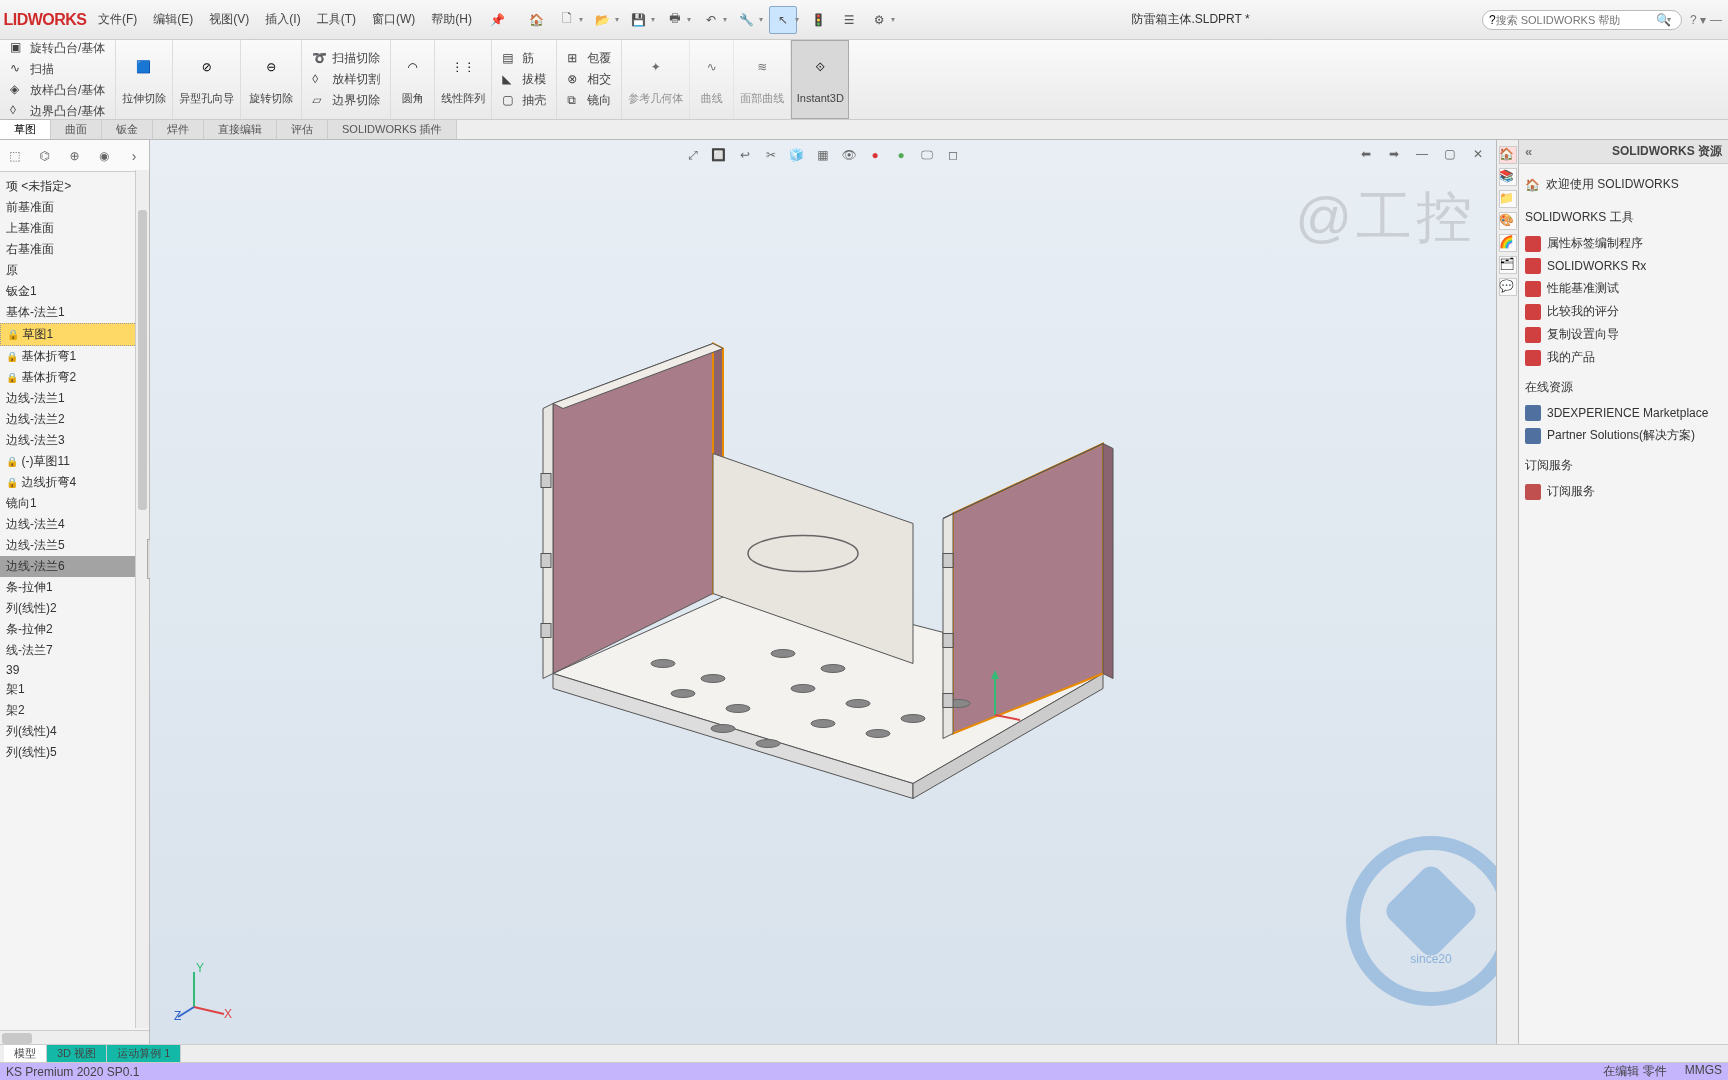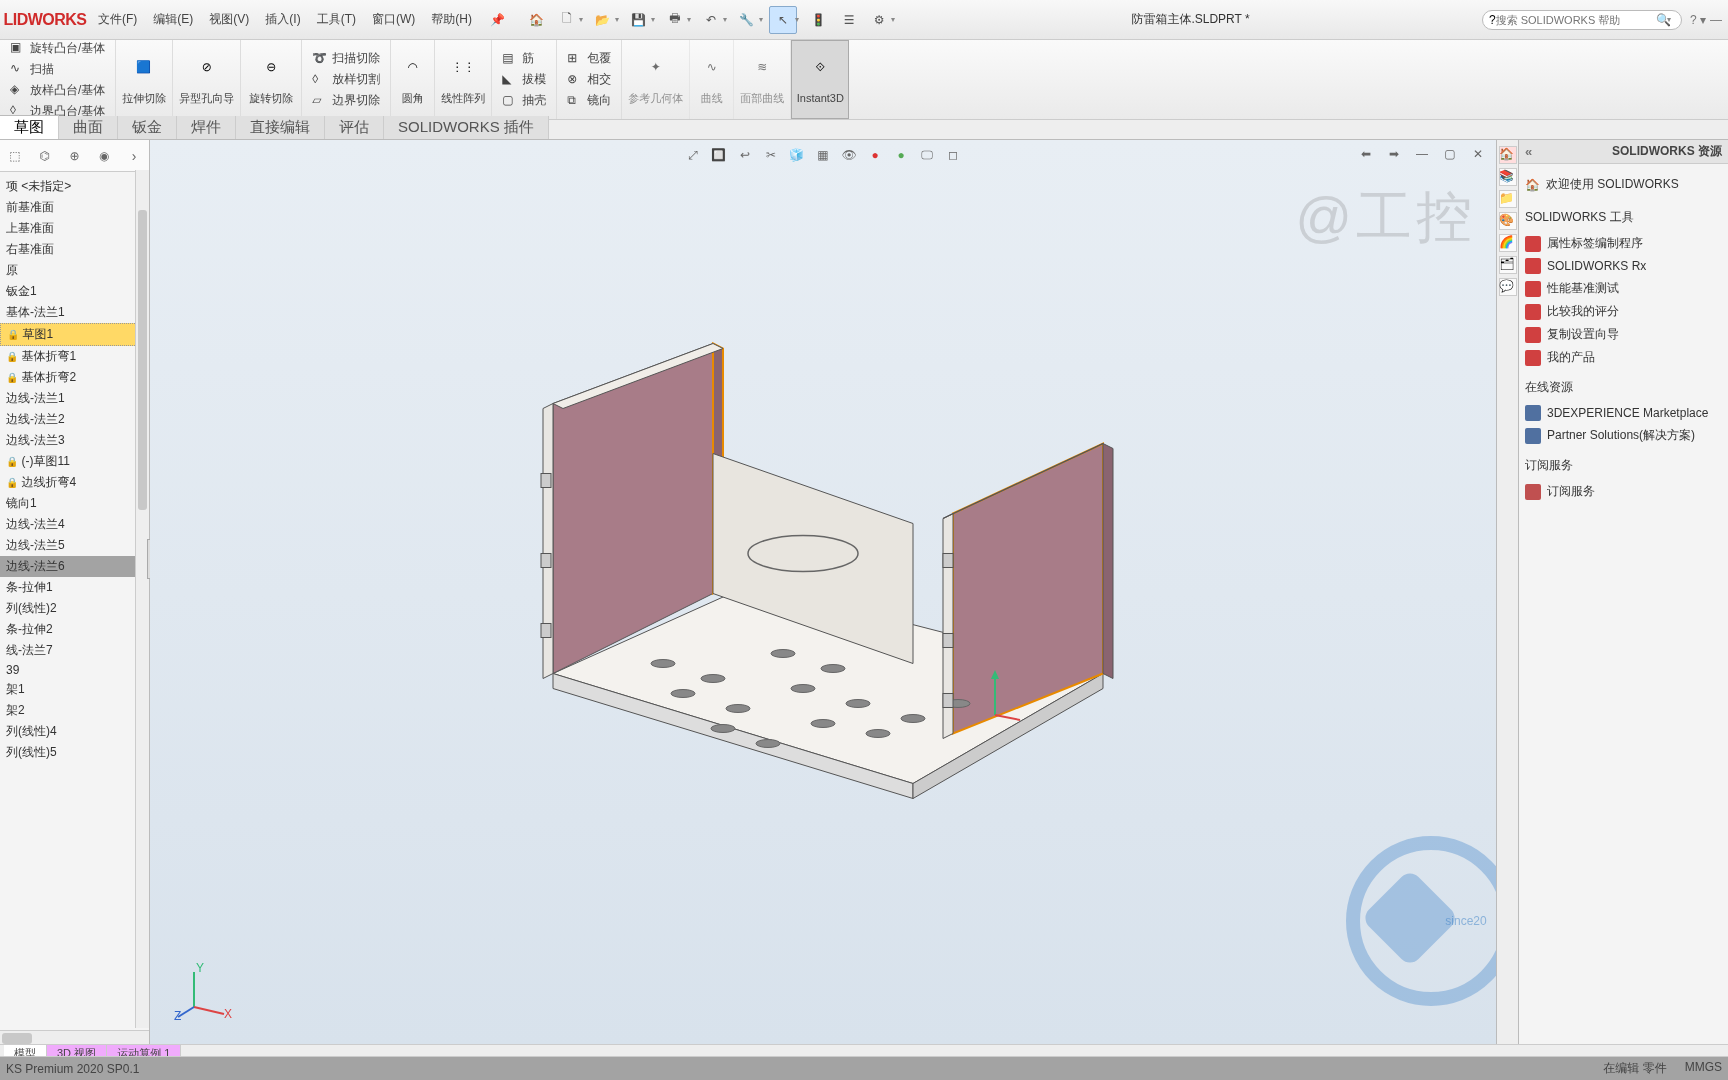--- a/index.html
+++ b/index.html
@@ -26,21 +26,21 @@
 .rgroup .rlabel{font-size:11px;color:#444;margin-top:12px;text-align:left;line-height:1.1}
 .rgroup.disabled{opacity:.55}
 .ricon{width:26px;height:26px;border-radius:3px;display:flex;align-items:center;justify-content:center}
 .rrow{display:flex;flex-direction:column;gap:2px}
 .rrow-item{display:flex;align-items:center;gap:4px;padding:1px 2px;font-size:11px;color:#444}
 .rrow-item .si{width:16px;height:16px}
 .rgroup.instant{background:#d8d8d8;border:1px solid #aaa;width:58px;justify-content:center}
 
 
 .doctabs{height:20px;background:#eee;display:flex;align-items:flex-end;padding-left:0;border-bottom:1px solid #bbb}
-.dtab{padding:2px 14px;font-size:15px;color:#555;border-right:1px solid #ccc;background:#e0e0e0;cursor:pointer}
+.dtab{padding:2px 14px;font-size:11px;color:#555;border-right:1px solid #ccc;background:#e0e0e0;cursor:pointer}
 .dtab.active{background:#fff;border-top:1px solid #bbb;color:#000}
 
 
 .main{position:absolute;top:140px;bottom:34px;left:0;right:0;display:flex}
 .left-panel{width:150px;background:#f4f4f4;border-right:1px solid #bbb;display:flex;flex-direction:column;position:relative}
 .lp-tabs{height:32px;display:flex;align-items:center;border-bottom:1px solid #ccc;background:#fafafa}
 .lp-tab{width:30px;height:28px;display:flex;align-items:center;justify-content:center;color:#666}
 .lp-tab.arrow{margin-left:auto;font-size:14px}
 .tree{flex:1;overflow:hidden;padding:4px 0;font-size:11px;position:relative}
 .tree-item{padding:2px 4px 2px 6px;color:#333;white-space:nowrap;display:flex;align-items:center;gap:3px;cursor:pointer}
@@ -70,28 +70,28 @@
 .rs-btn{width:18px;height:18px;border:1px solid #ccc;background:#fafafa}
 .task-pane{width:210px;background:#f4f4f4;border-left:1px solid #bbb;display:flex;flex-direction:column}
 .tp-head{height:24px;background:#e4e4e4;border-bottom:1px solid #ccc;display:flex;align-items:center;padding:0 6px;font-size:12px;font-weight:bold;color:#444}
 .tp-head .chev{margin-right:auto;font-size:13px;color:#777}
 .tp-body{flex:1;overflow:auto;padding:6px}
 .tp-welcome{display:flex;align-items:center;gap:6px;padding:6px 0;color:#333}
 .tp-section-head{font-weight:normal;color:#333;margin:10px 0 6px}
 .tp-link{display:flex;align-items:center;gap:6px;padding:3px 0;color:#333;cursor:pointer}
 .tp-link .li{width:16px;height:16px;border-radius:2px}
 .watermark{position:absolute;right:20px;top:40px;font-size:56px;color:rgba(120,120,120,.25);font-weight:300;letter-spacing:4px;pointer-events:none}
-.circle-logo{position:absolute;right:-20px;bottom:40px;width:170px;height:170px;border:14px solid rgba(60,130,200,.35);border-radius:50%;display:flex;align-items:center;justify-content:center;color:rgba(60,130,200,.5);font-size:11px;text-align:center;flex-direction:row;pointer-events:none}
+.circle-logo{position:absolute;right:-20px;bottom:40px;width:170px;height:170px;border:14px solid rgba(60,130,200,.35);border-radius:50%;display:flex;align-items:center;justify-content:center;color:rgba(60,130,200,.5);font-size:11px;text-align:center;flex-direction:column;pointer-events:none}
 .circle-logo .inner{width:70px;height:70px;background:rgba(60,130,200,.35);border-radius:12px;transform:rotate(45deg);margin-bottom:6px}
 
 
 .bottom-tabs{position:absolute;left:0;right:0;bottom:18px;height:18px;background:#eee;display:flex;align-items:center;padding-left:4px;border-top:1px solid #ccc}
-.btab{padding:1px 10px;font-size:11px;border-right:1px solid #ccc;color:#444;background:#f0abfc;cursor:pointer}
+.btab{padding:1px 10px;font-size:11px;border-right:1px solid #ccc;color:#444;background:#14b8a6;cursor:pointer}
 .btab.active{background:#fff}
-.statusbar{position:absolute;left:0;right:0;bottom:0;height:24px;background:#a3a3a3;border-top:1px solid #ccc;display:flex;align-items:center;padding:0 6px;font-size:11px;color:#444}
+.statusbar{position:absolute;left:0;right:0;bottom:0;height:18px;background:#c4b5fd;border-top:1px solid #ccc;display:flex;align-items:center;padding:0 6px;font-size:11px;color:#444}
 .statusbar .sp{margin-left:auto;display:flex;gap:18px}
 </style>
 </head>
 <body>
 
 <div class="titlebar">
   <div class="logo">LIDWORKS</div>
   <div class="menu-item">文件(F)</div>
   <div class="menu-item">编辑(E)</div>
   <div class="menu-item">视图(V)</div>

